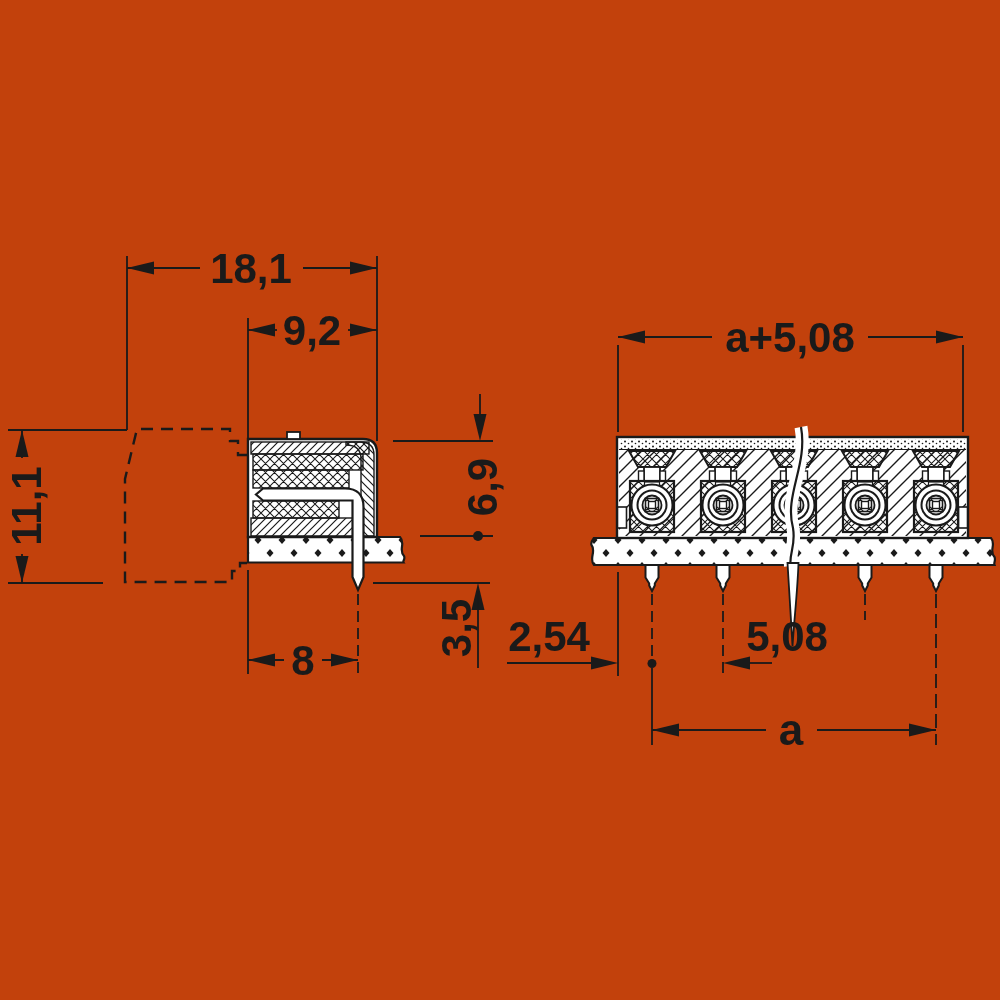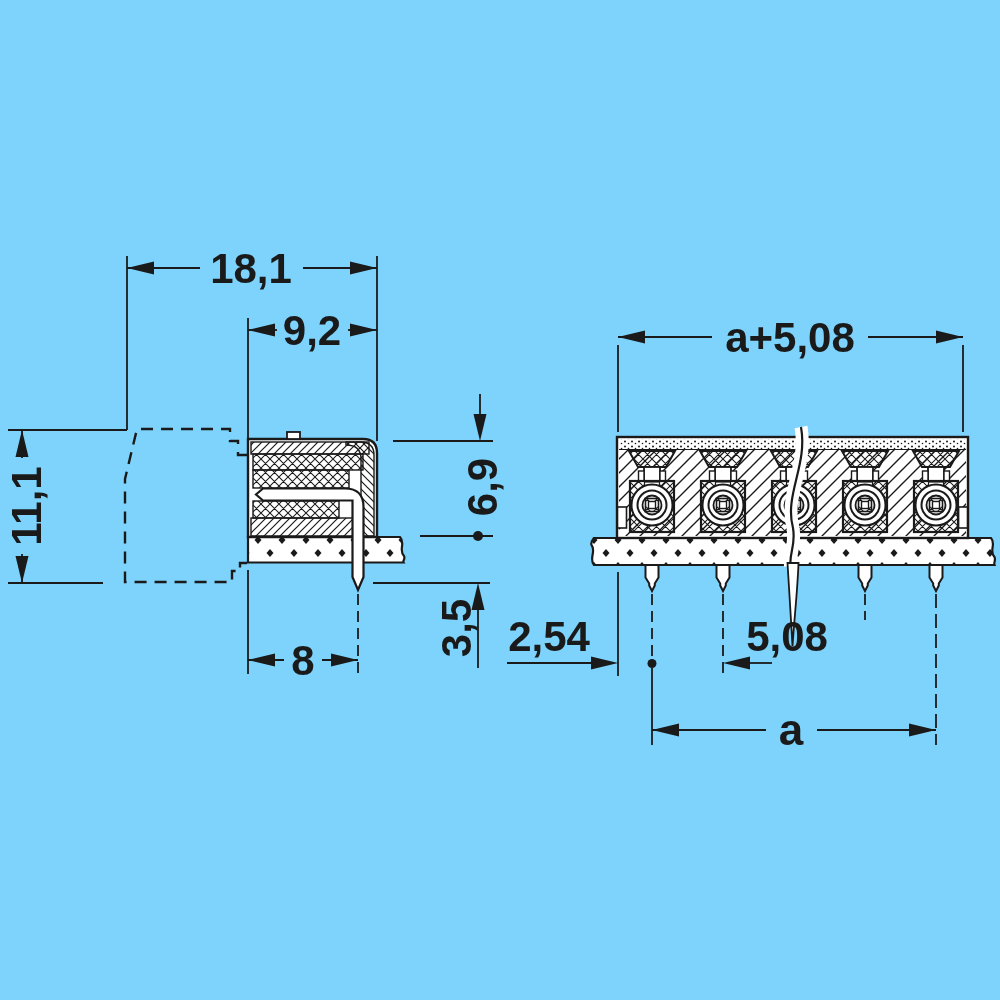--- a/index.html
+++ b/index.html
@@ -1,16 +1,16 @@
 <!DOCTYPE html>
 <html><head>
 <meta charset="utf-8">
 <style>
   html,body{margin:0;padding:0;background:#ffffff;}
-  .stage{width:1000px;height:1000px;background:#7dd3fc;position:relative;overflow:hidden;}
+  .stage{width:1000px;height:1000px;background:#c2410c;position:relative;overflow:hidden;}
   svg{display:block;}
   text{font-family:"Liberation Sans","DejaVu Sans",sans-serif;font-weight:700;fill:#1a1a1a;}
   .dim-label{font-size:42px;}
   .dim-label-lg{font-size:44px;}
 </style>
 </head>
 <body>
 
 <div class="stage">
 <svg width="1000" height="1000" viewBox="0 0 1000 1000">

